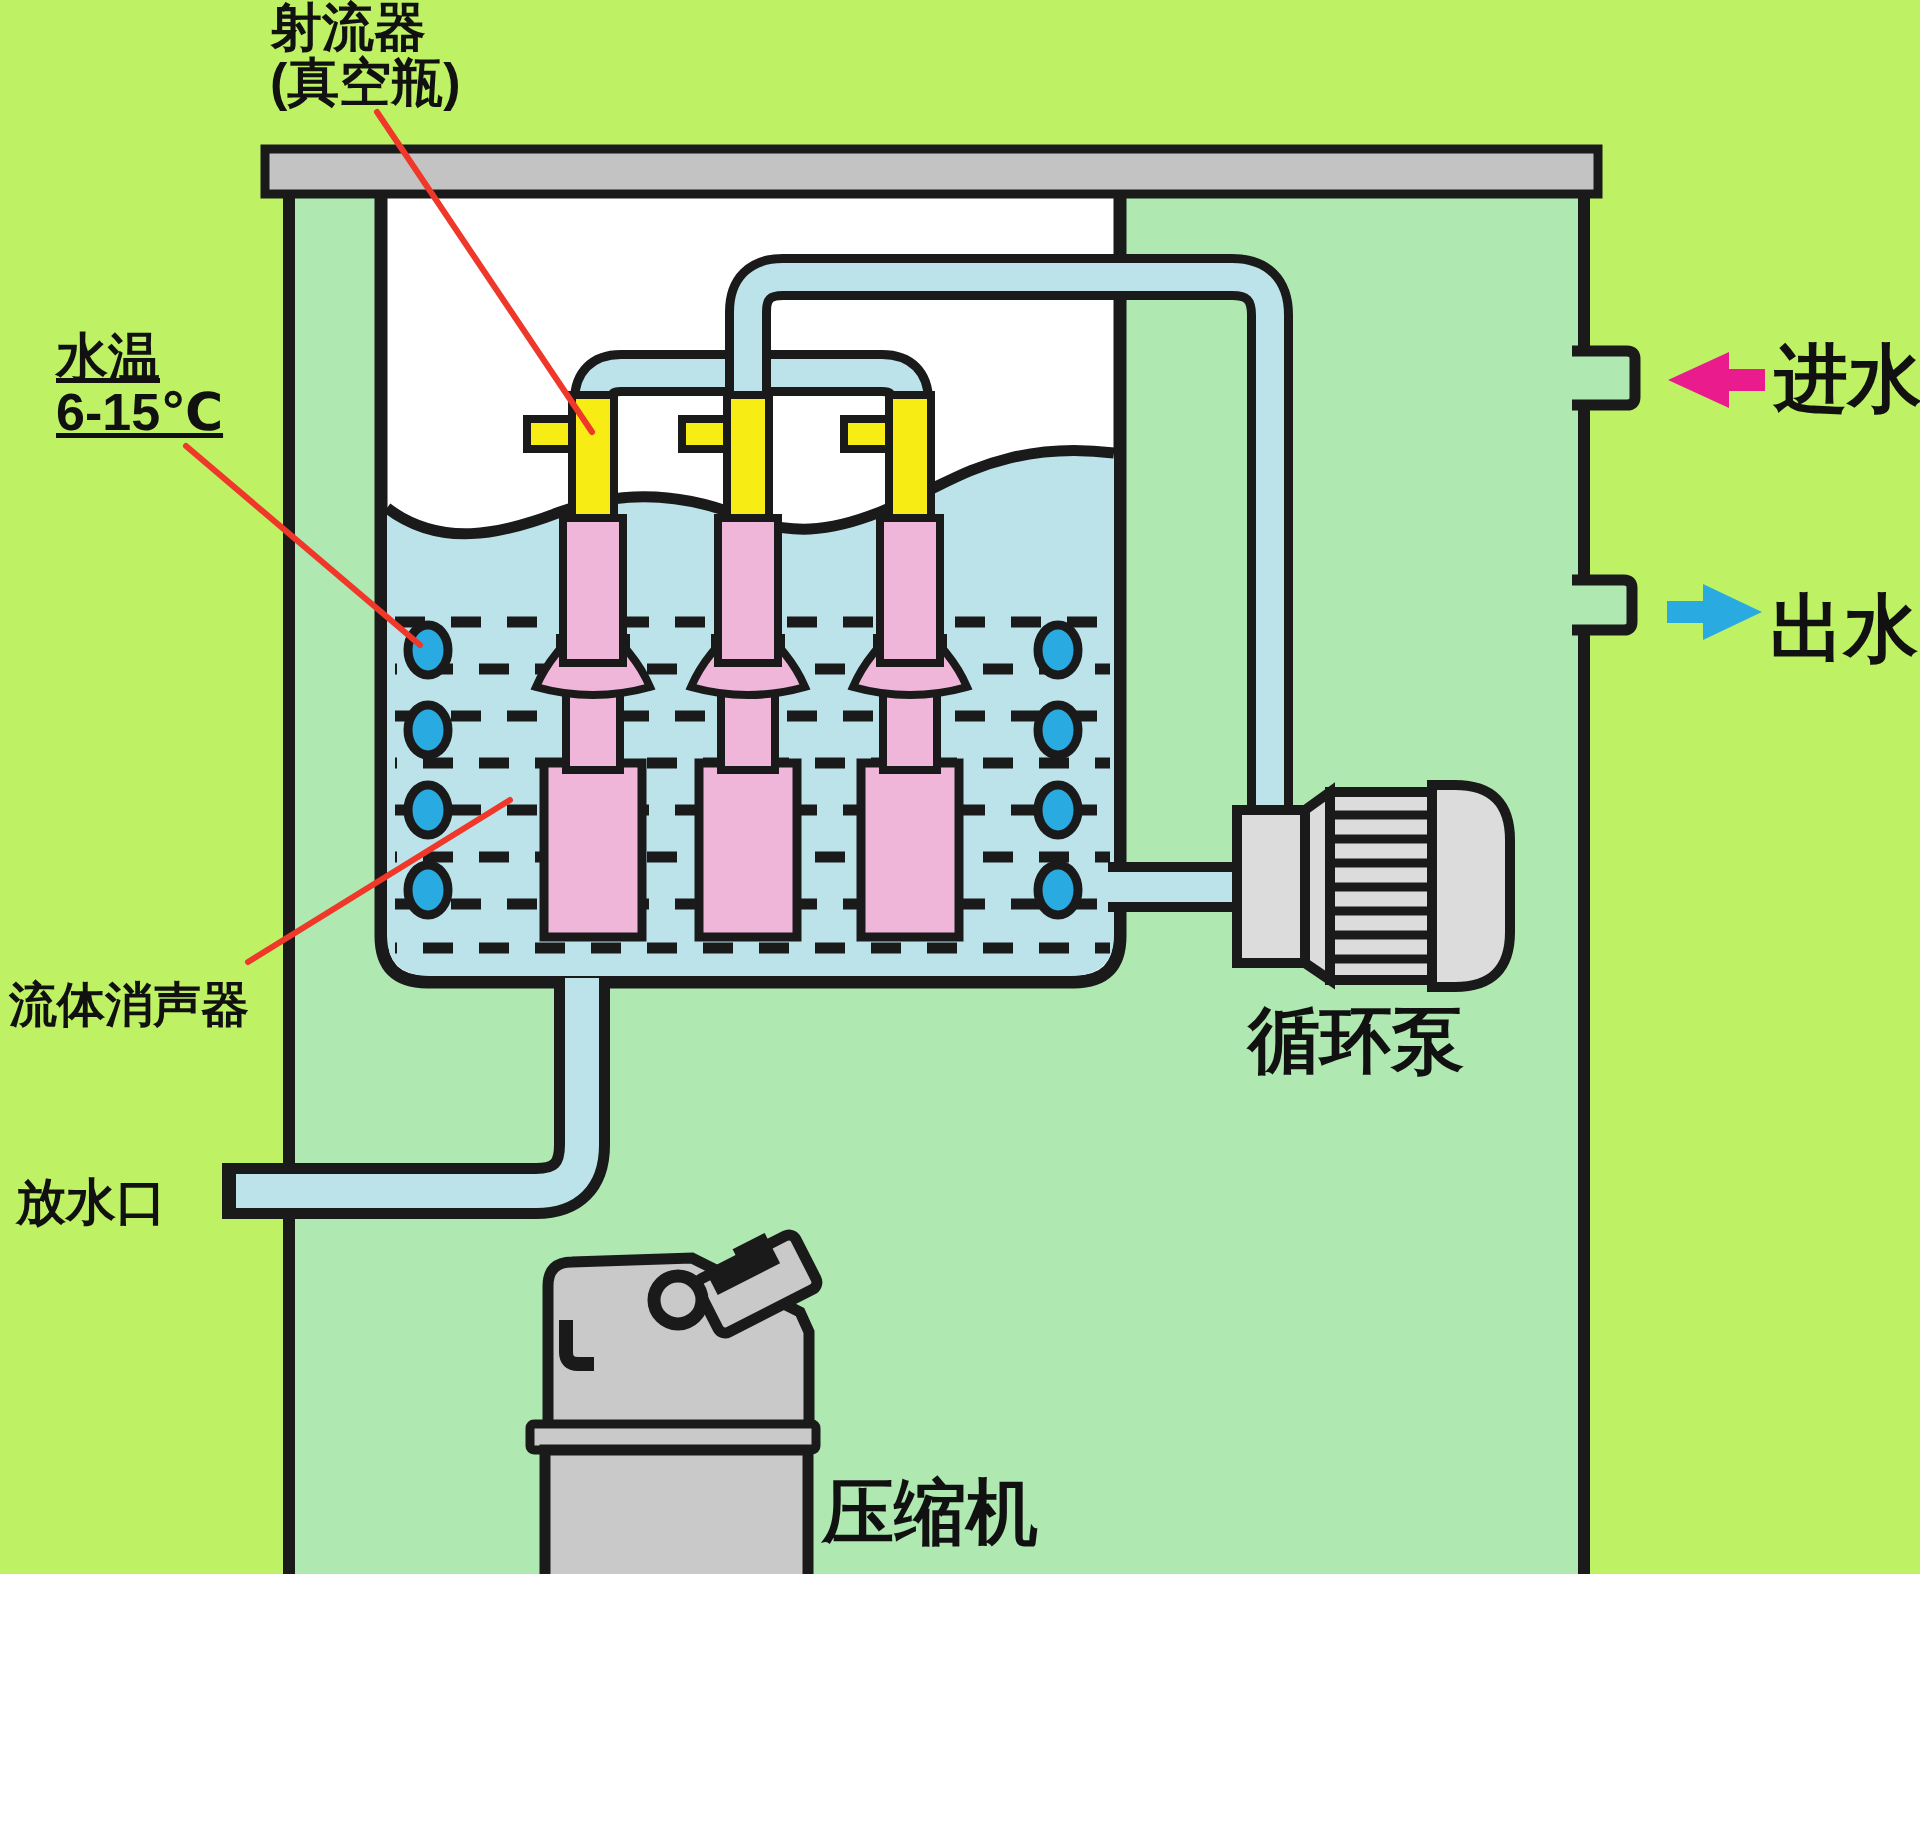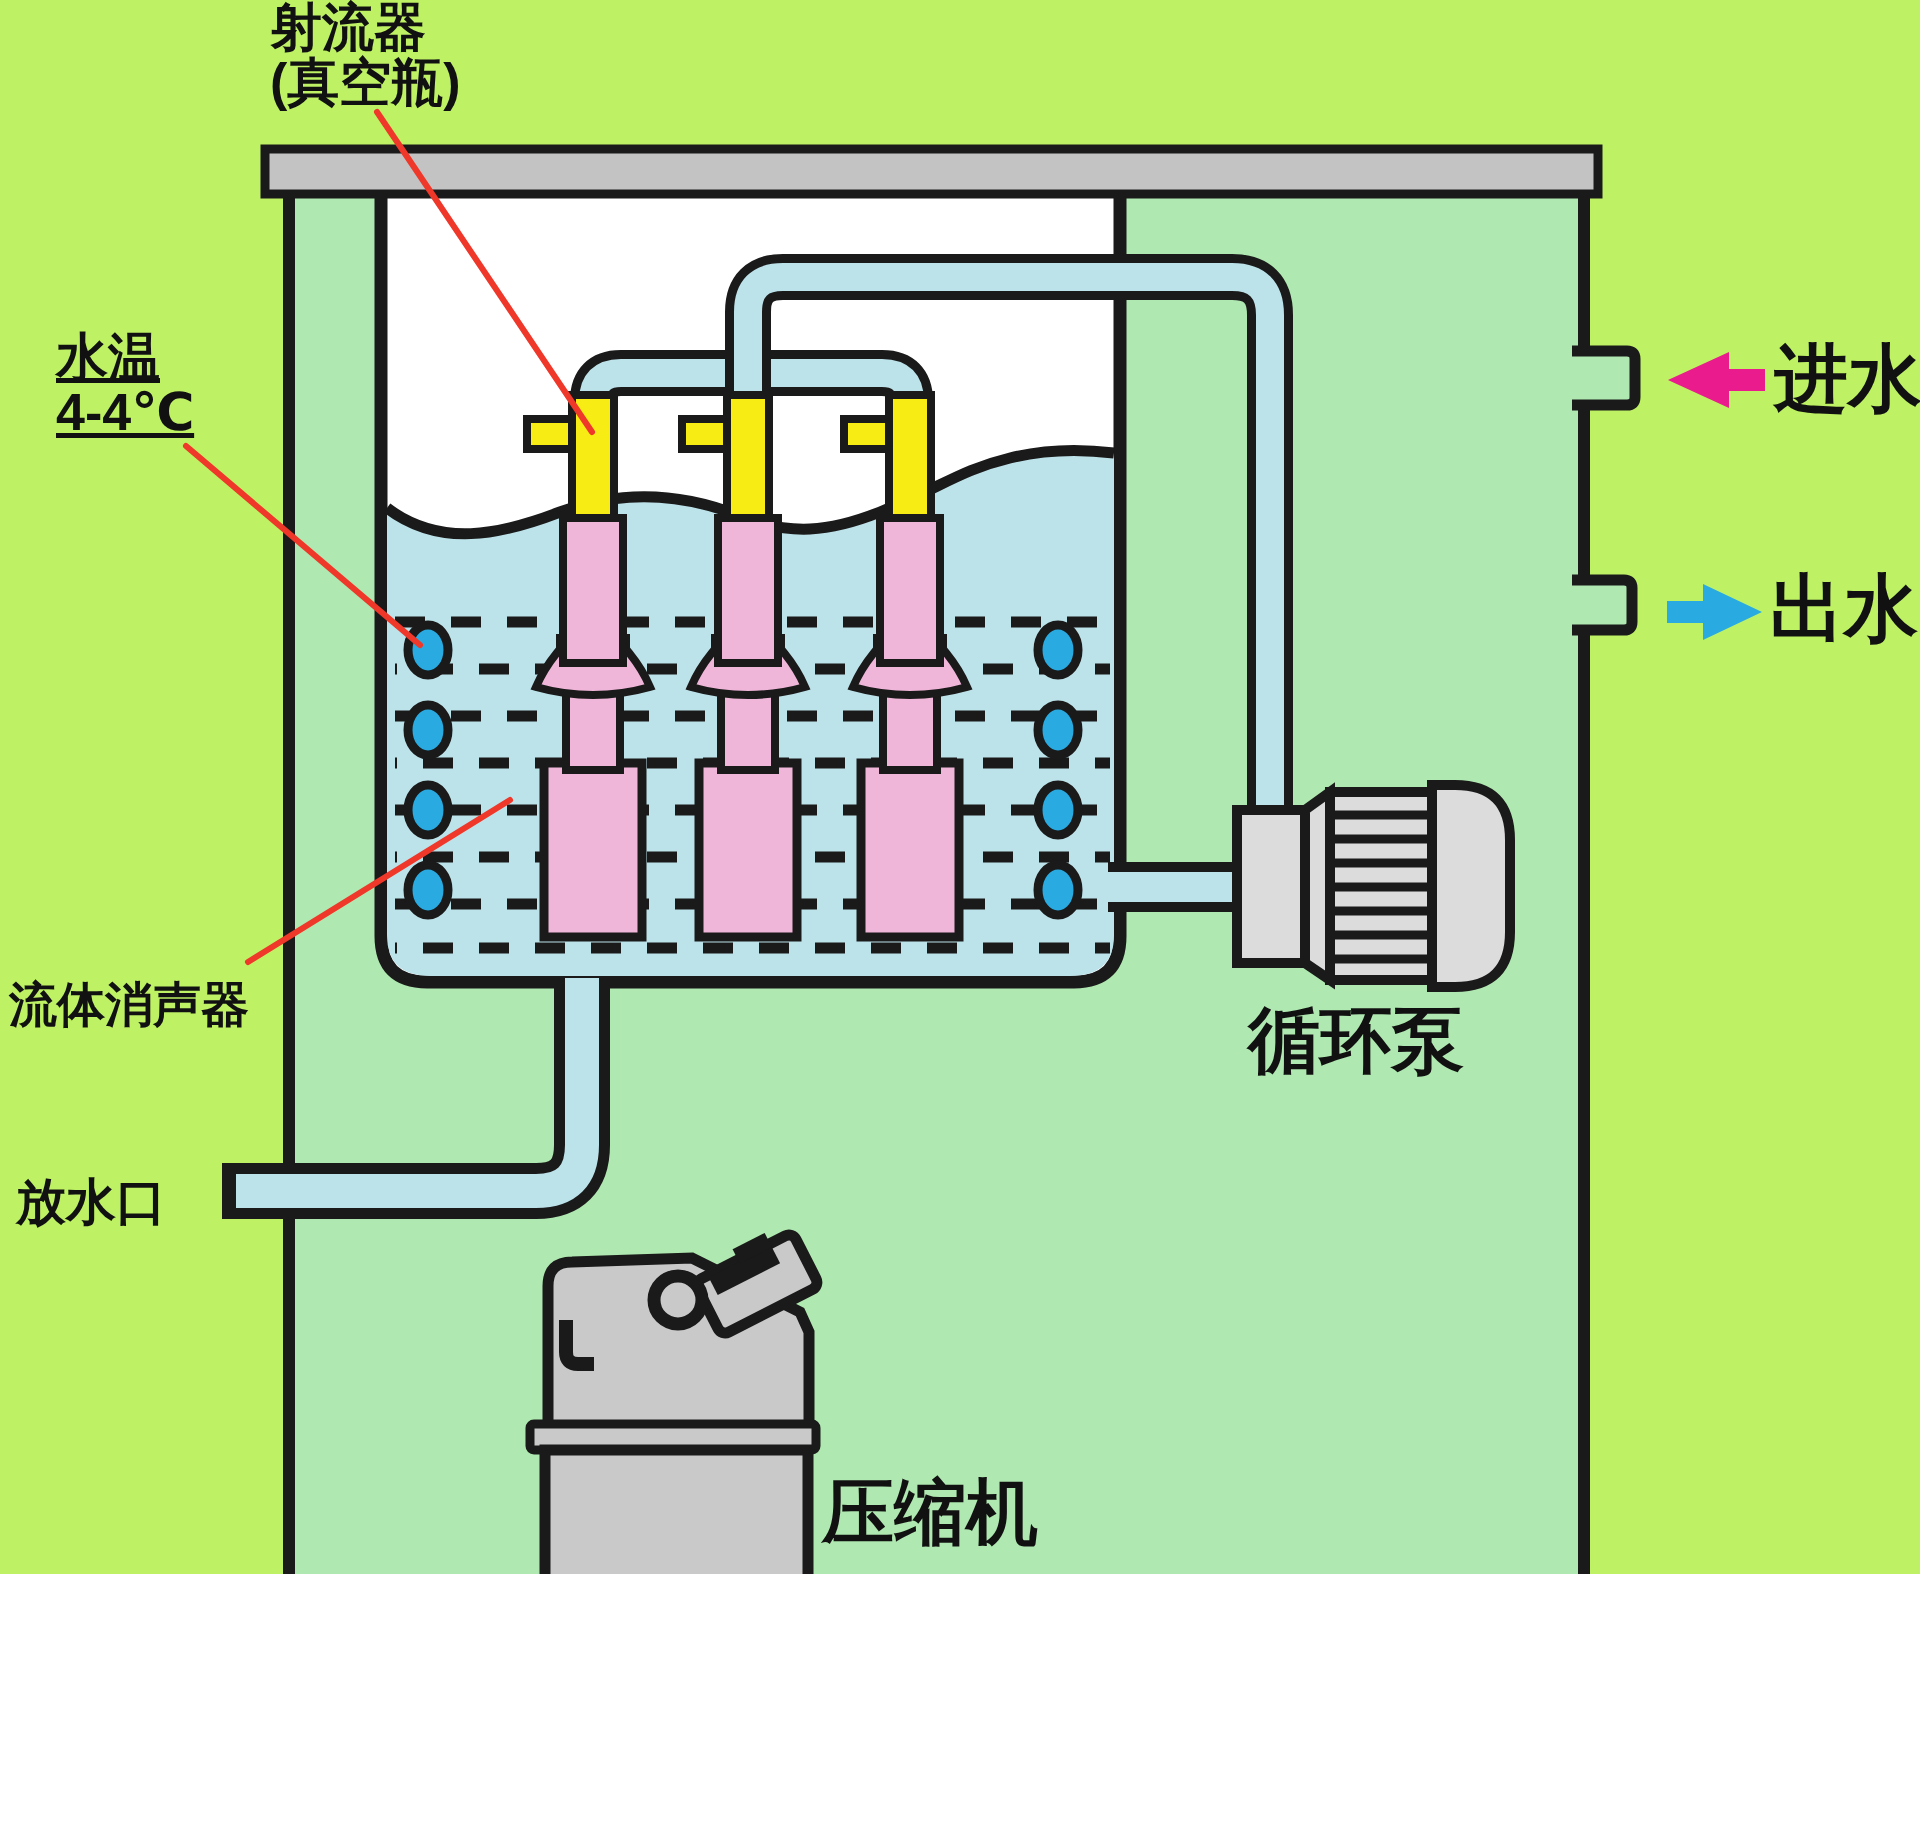--- a/index.html
+++ b/index.html
@@ -178,28 +178,28 @@
   <path d="M1762,612 L1703,584 L1703,601 L1667,601 L1667,623 L1703,623 L1703,640 Z" fill="#29ABE2"></path>
 </svg>
 
 <div class="lbl lbl-small" style="left:270px;top:0px;">
   <div>射流器</div>
   <div>(真空瓶)</div>
 </div>
 
 <div class="lbl lbl-small" style="left:56px;top:330px;text-decoration:underline;">
   <div>水温</div>
-  <div>4-4℃</div>
+  <div>6-15℃</div>
 </div>
 
 <div class="lbl lbl-muffler" style="left:9px;top:980px;">流体消声器</div>
 
 <div class="lbl lbl-drain" style="left:16px;top:1164px;">放水口</div>
 
 <div class="lbl lbl-big" style="left:1248px;top:1002px;">循环泵</div>
 
 <div class="lbl lbl-big" style="left:822px;top:1474px;">压缩机</div>
 
 <div class="lbl lbl-port" style="left:1774px;top:340px;">进水</div>
 
-<div class="lbl lbl-port" style="left:1770px;top:570px;">出水</div>
+<div class="lbl lbl-port" style="left:1770px;top:590px;">出水</div>
 
 </div>
 
 </body></html>

